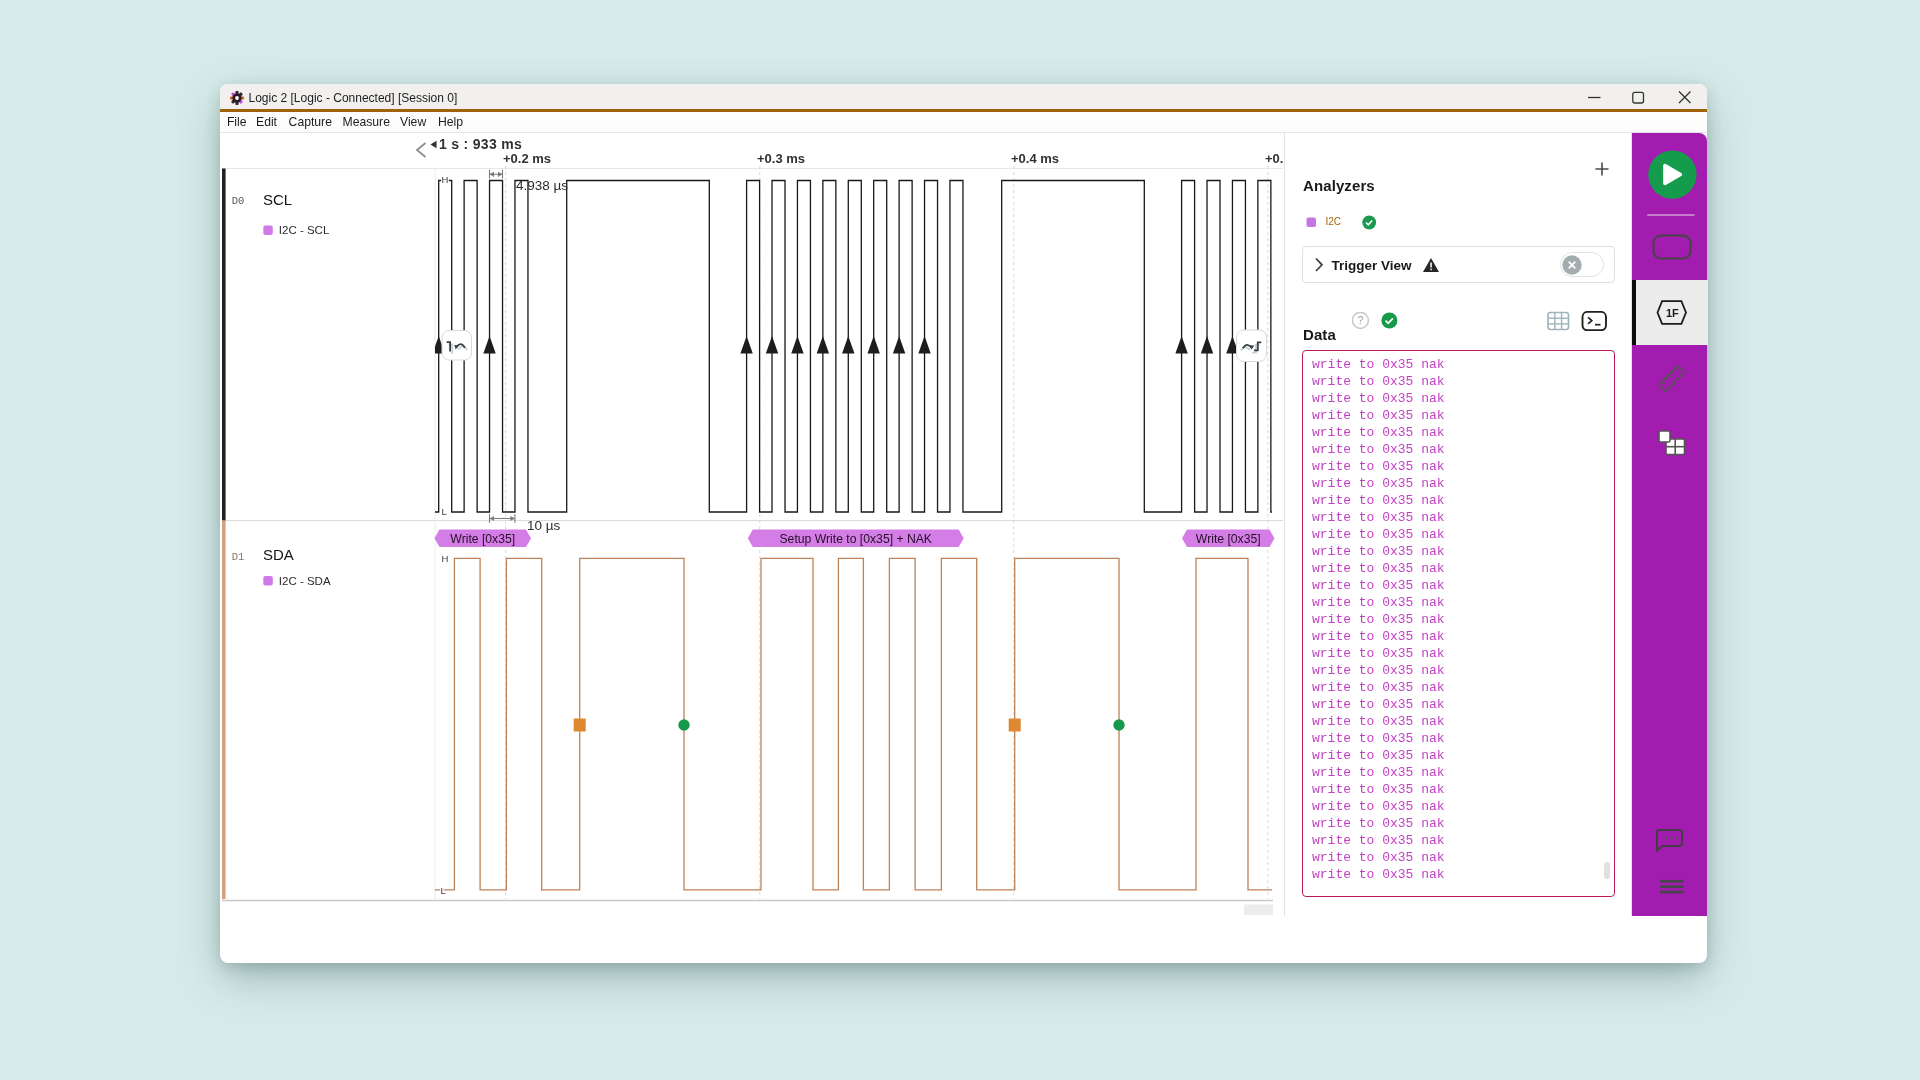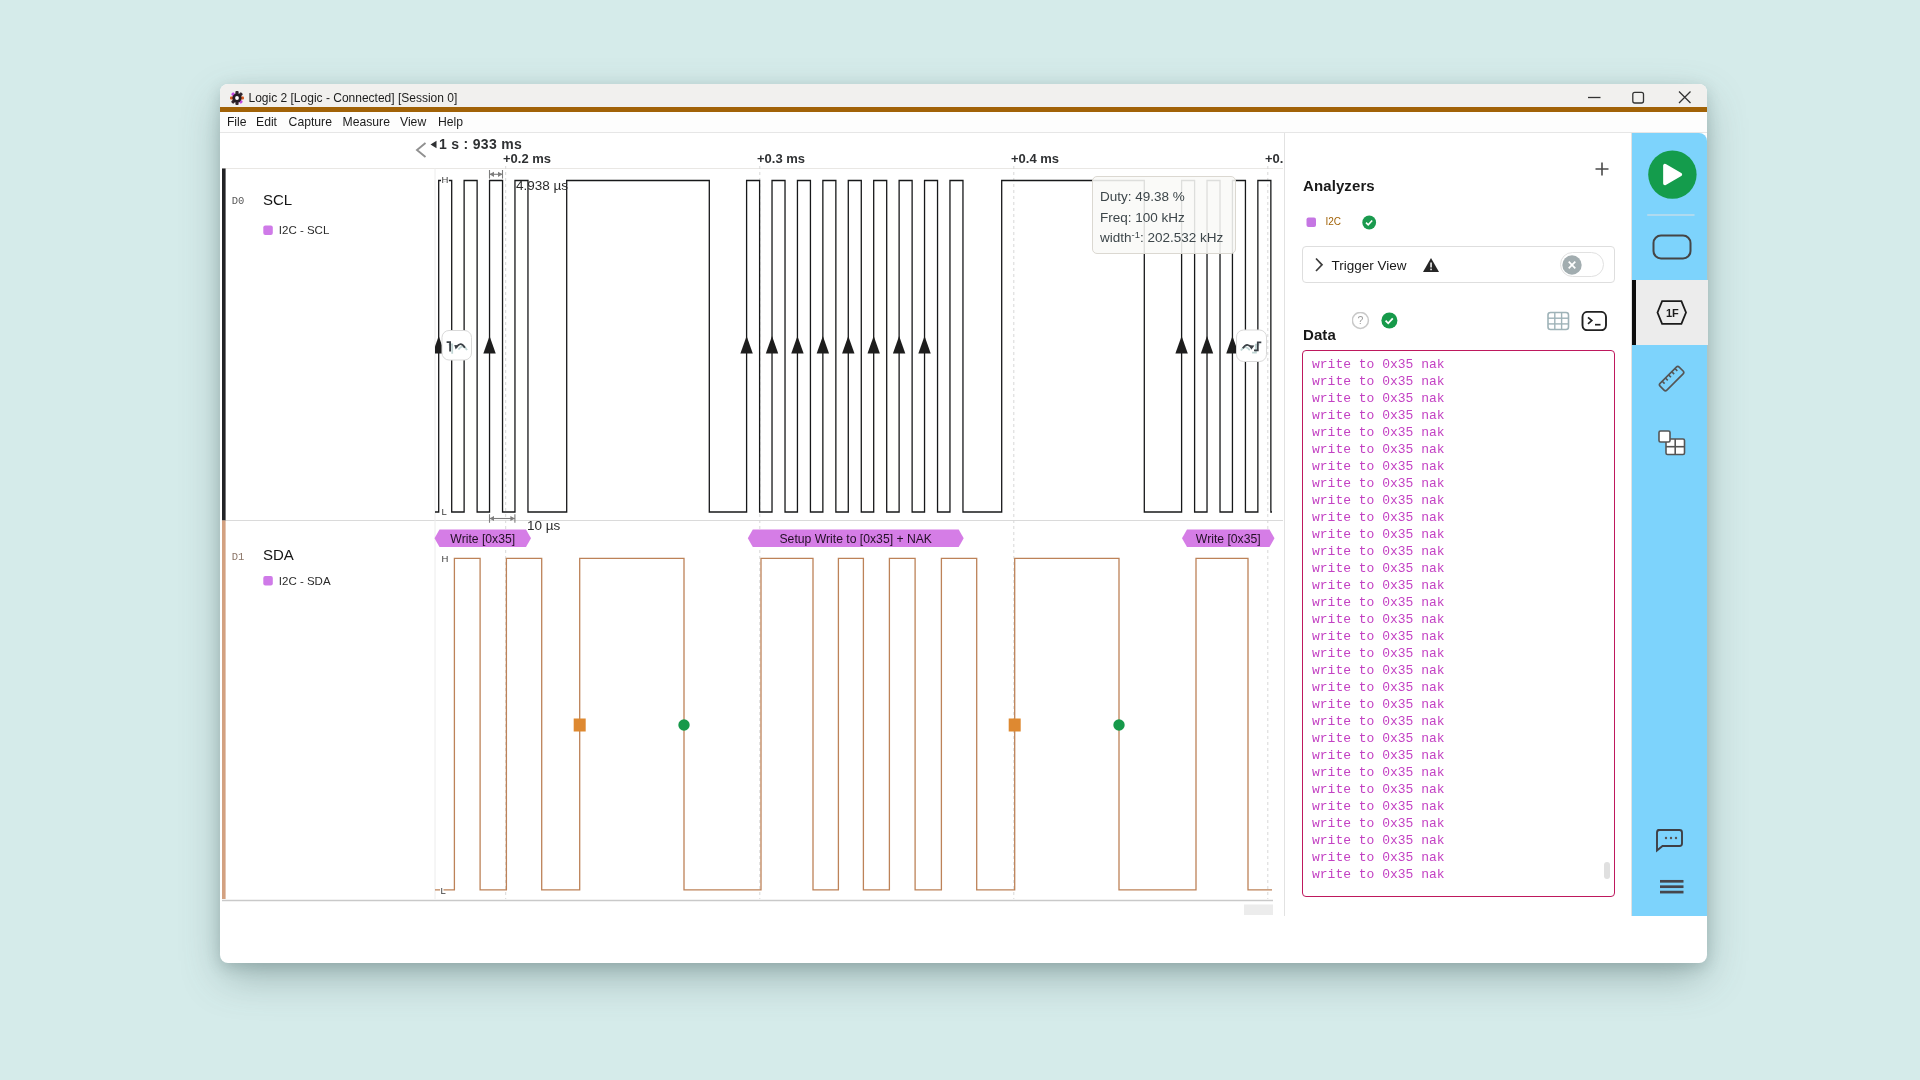--- a/index.html
+++ b/index.html
@@ -1,31 +1,31 @@
 <!DOCTYPE html>
 <html><head><meta charset="utf-8"><style>
 * { margin:0; padding:0; box-sizing:border-box; }
 html,body { width:1920px; height:1080px; overflow:hidden; background:#d5ebea; font-family:"Liberation Sans",sans-serif; }
 #win { position:absolute; left:220px; top:84px; width:1487px; height:879px; background:#fff; border-radius:8px;
   box-shadow:0 16px 42px -4px rgba(70,95,95,.42), 0 4px 14px rgba(70,95,95,.22); }
 .abs { position:absolute; }
-#titlebar { position:absolute; left:0; top:0; width:100%; height:28px; background:#f1f0ee; border-radius:8px 8px 0 0; border-bottom:5px solid #a16207; }
+#titlebar { position:absolute; left:0; top:0; width:100%; height:28px; background:#f1f0ee; border-radius:8px 8px 0 0; border-bottom:3px solid #a16207; }
 #title { position:absolute; left:28.5px; top:0; height:28px; line-height:29px; font-size:12px; color:#1c1c1c; }
 #menubar { position:absolute; left:0; top:28px; width:100%; height:21px; background:#fdfdfd; border-bottom:1px solid #e6e6e6; }
 .menu { position:absolute; top:0; height:21px; line-height:21px; font-size:12.2px; color:#1d1d1d;text-align:right; }
 #wave { position:absolute; left:2px; top:49px; }
 .pane-border { position:absolute; top:49px; width:1px; height:783px; background:#e2e2e2; }
 #tooltip { position:absolute; left:871.5px; top:92px; width:144.5px; height:78px; background:rgba(249,249,247,.88);
   border:1px solid #dbd8d1; border-radius:5px; padding:10px 0 0 7.5px; font-size:13.5px; color:#3d464a; line-height:20.5px; }
 #rpanel { position:absolute; left:1063.5px; top:49px; width:347px; height:783px; background:#fff; border-left:1px solid #e2e2e2; }
 .hdr { position:absolute; font-size:15px; font-weight:bold; color:#191919; letter-spacing:.1px;margin-top:16px; }
 #trigbox { position:absolute; left:17px; top:112.5px; width:313.5px; height:37.5px; border:1px solid #dedede; border-radius:4px; background:#fff; }
 #databox { position:absolute; left:17px; top:217px; width:313.5px; height:547px; border:1px solid #be185d; border-radius:4px; background:#fff; overflow:hidden; padding:5px 0 0 9.5px; }
 .drow { font-family:"Liberation Mono",monospace; font-size:13px; line-height:17px; color:#c341c3; white-space:pre; }
-#toolbar { position:absolute; left:1410.5px; top:49px; width:76.5px; height:783px; background:#7dd3fc; border-left:1px solid #e2e2e2; border-radius:0 8px 0 0; }
+#toolbar { position:absolute; left:1410.5px; top:49px; width:76.5px; height:783px; background:#a21caf; border-left:1px solid #e2e2e2; border-radius:0 8px 0 0; }
 #toolbar .tab { position:absolute; left:0.5px; top:147px; width:76px; height:65px; background:#ececec; }
 #toolbar .tabbar-ind { position:absolute; left:0; top:147px; width:4px; height:65px; background:#0d0d0d; }
 #tabbar { position:absolute; left:0; top:832px; width:100%; height:47px; background:#fff; border-top:1px solid #e3e3e3; border-radius:0 0 8px 8px; }
 #tabind { position:absolute; left:0.5px; top:-1px; width:120px; height:3.5px; background:#111; }
 #sess { position:absolute; left:18.5px; top:0; height:47px; line-height:49px; font-size:15px; color:#36454f; }
 #tabx { position:absolute; left:94px; top:0; height:47px; line-height:48px; font-size:12.5px; color:#6e6e6e; }
 #tabsep { position:absolute; left:121.8px; top:12.5px; width:1px; height:22.5px; background:#e8e8e8; }
 #tabplus { position:absolute; left:133px; top:0; height:47px; line-height:46px; font-size:19px; color:#3d3d3d; font-weight:400; }
 #us47 { position:absolute; left:1412px; top:0; height:47px; line-height:49px; font-size:13.8px; color:#53707e; }
 </style></head><body>
@@ -155,37 +155,36 @@
         </g>
         <g stroke="#3b4046" stroke-width="1.8" fill="none">
           <path d="M 1020.8 215.2 Q 1025.3 208.5 1029.7 215"></path>
           <path d="M 1032 217.3 H 1035.8 V 209.4 H 1039.3"></path>
         </g>
         <path d="M 1027.8 212.2 L 1032.4 212.5 L 1029.3 216.8 Z" fill="#3b4046"></path>
       </g>
 </svg>
   <div class="pane-border" style="left:1063.5px"></div>
   <div class="pane-border" style="left:1410.5px"></div>
-  <div id="tooltip">Duty: 49.38 %<br>Freq: 100 kHz<br>width<span style="font-size:9.5px;position:relative;top:-4.5px">-1</span>: 202.532 kHz</div>
   <div id="rpanel">
     <div class="hdr" style="left:18.5px; top:27.5px">Analyzers</div>
     <svg class="abs" style="left:309.5px;top:28px" width="16" height="16" viewBox="0 0 16 16">
       <path d="M 8 1.5 V 14.5 M 1.5 8 H 14.5" stroke="#4a4a4a" stroke-width="1.6"></path>
     </svg>
     <svg class="abs" style="left:18px;top:80px" width="100" height="20" viewBox="0 0 100 20">
       <rect x="3.5" y="4.5" width="9.5" height="9.5" rx="2" fill="#c576e3"></rect>
       <circle cx="66.2" cy="9.5" r="6.9" fill="#1a9a4e"></circle>
       <path d="M 63 9.6 l 2.2 2.3 l 4 -4.4" fill="none" stroke="#fff" stroke-width="1.6"></path>
     </svg>
     <div class="abs" style="left:41px;top:82.5px;font-size:10px;color:#a16207">I2C</div>
     <div id="trigbox">
       <svg class="abs" style="left:10px;top:10px" width="14" height="16" viewBox="0 0 14 16">
         <path d="M 3 1.5 L 9 7.8 L 3 14" fill="none" stroke="#3c3c3c" stroke-width="1.7"></path>
       </svg>
-      <div class="abs" style="left:29px;top:11px;font-size:13.5px;font-weight:normal;color:#191919">Trigger View</div>
+      <div class="abs" style="left:29px;top:11px;font-size:13.5px;font-weight:bold;color:#191919">Trigger View</div>
       <svg class="abs" style="left:119px;top:10.5px" width="18" height="16" viewBox="0 0 18 16">
         <path d="M 9 1 L 17 15 H 1 Z" fill="#262626"></path>
         <rect x="8.3" y="5.5" width="1.5" height="5" fill="#fff"></rect>
           <rect x="8.3" y="11.6" width="1.5" height="1.6" fill="#fff"></rect>
       </svg>
       <div class="abs" style="left:257px;top:5.5px;width:44.5px;height:24.5px;border:1px solid #e1e1e1;border-radius:12.5px;background:#fff">
         <svg class="abs" style="left:1.5px;top:1.5px" width="20" height="20" viewBox="0 0 20 20">
           <circle cx="10" cy="10" r="9.7" fill="#a2adb0"></circle>
           <path d="M 6.7 6.7 L 13.3 13.3 M 13.3 6.7 L 6.7 13.3" stroke="#fff" stroke-width="1.7"></path>
         </svg>

